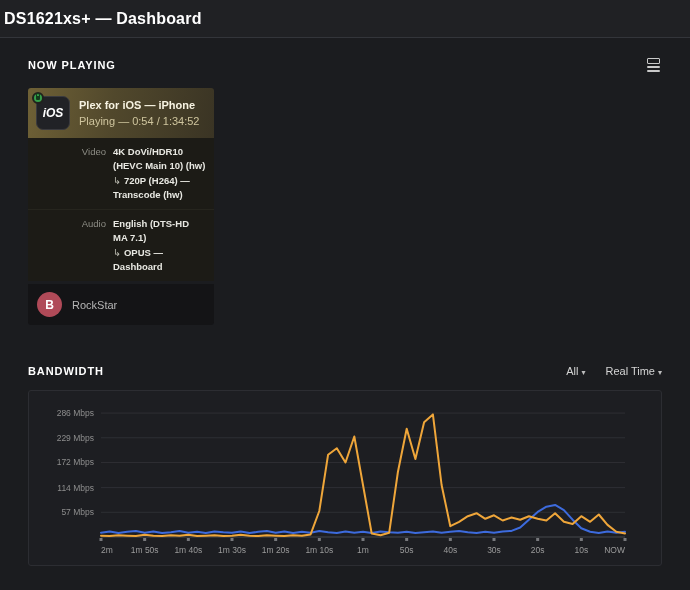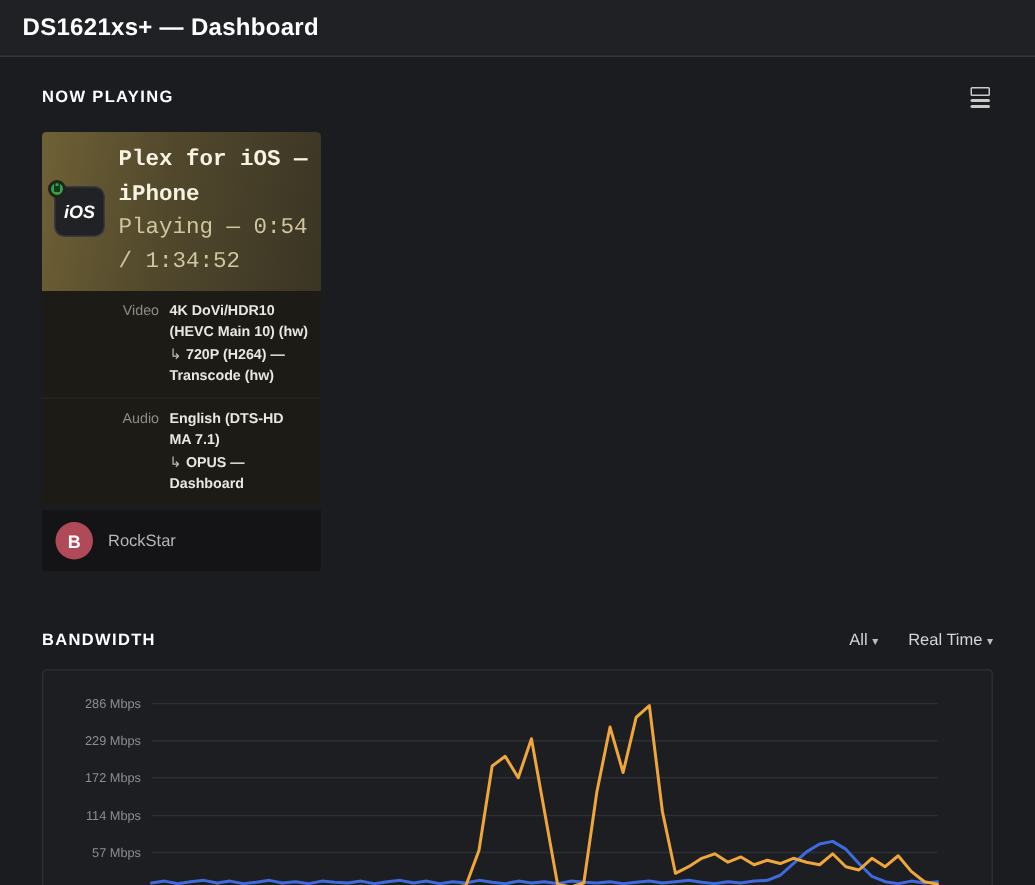--- a/index.html
+++ b/index.html
@@ -1,20 +1,20 @@
 <!DOCTYPE html>
 <html><head>
 <meta charset="utf-8">
 <style>
   * { margin:0; padding:0; box-sizing:border-box; }
   html,body { width:690px; height:590px; overflow:hidden; }
   body { background:#1b1c1f; font-family:"Liberation Sans", sans-serif; color:#e6e6e6; }
 
   
-  .top-bar { height:38px; display:flex; align-items:center; padding:0 15px; background:#202124; border-bottom:1px solid #33353a; }
+  .top-bar { height:38px; display:flex; align-items:center; padding:0 4px; background:#202124; border-bottom:1px solid #33353a; }
   .page-title { font-size:16px; font-weight:bold; color:#fff; letter-spacing:.2px; }
 
   .content { padding:18px 28px 0; }
 
   .section-head { display:flex; justify-content:space-between; align-items:center; }
   .section-label { font-size:11px; font-weight:bold; letter-spacing:.9px; color:#fff; }
 
   
   .sessions-icon { width:17px; display:flex; flex-direction:column; gap:2px; cursor:pointer; padding:2px; }
   .sessions-icon .bar-outline { height:6px; border:1px solid #c9c9c9; border-radius:1px; }
@@ -35,21 +35,21 @@
   .np-title { font-size:11px; font-weight:bold; color:#f2f2f2; }
   .np-year { font-size:10px; color:#9d9d9d; }
   .np-duration { font-size:10px; color:#7e7e7e; }
 
   
   .session-row { display:flex; gap:9px; align-items:center; padding:8px 8px; background:linear-gradient(100deg,#6f6136 0%,#51482c 45%,#3a3424 100%); }
   .ios-tile { position:relative; width:34px; height:34px; background:#212226; border:1px solid #3a3a3e; border-radius:7px; color:#fff; font-size:12px; font-weight:bold; display:flex; align-items:center; justify-content:center; flex:0 0 auto;font-style:italic; }
   .play-badge { position:absolute; top:-5px; left:-5px; width:12px; height:12px; background:#35a04a; border:2px solid #20221c; border-radius:50%; display:flex; align-items:center; justify-content:center; }
   .lock-glyph { width:4px; height:4px; background:#123a1c; border-radius:1px; position:relative; }
   .lock-glyph::before { content:""; position:absolute; top:-3px; left:0; width:2px; height:3px; border:1px solid #123a1c; border-bottom:none; border-radius:2px 2px 0 0; }
-  .session-lines { font-size:15px; line-height:1.5;font-family:Liberation Mono, monospace; }
+  .session-lines { font-size:11px; line-height:1.5; }
   .session-line1 { color:#f7f3e2; font-weight:bold; }
   .session-line2, .session-line3 { color:#cfc59e; }
 
   
   .stream-block { background:#1c1b16; }
   .stream-row { display:flex; gap:7px; padding:7px 8px; }
   .stream-row + .stream-row { border-top:1px solid #26251e; }
   .stream-label { width:26px; text-align:right; font-size:9.5px; color:#8d8d85; padding-top:1px; flex:0 0 auto;margin-left:44px; }
   .stream-val { font-size:9.5px; color:#e8e8e2; line-height:1.5; font-weight:bold; }
   .stream-val .arrow { color:#bdbdb2; font-weight:normal; margin-right:3px; }

